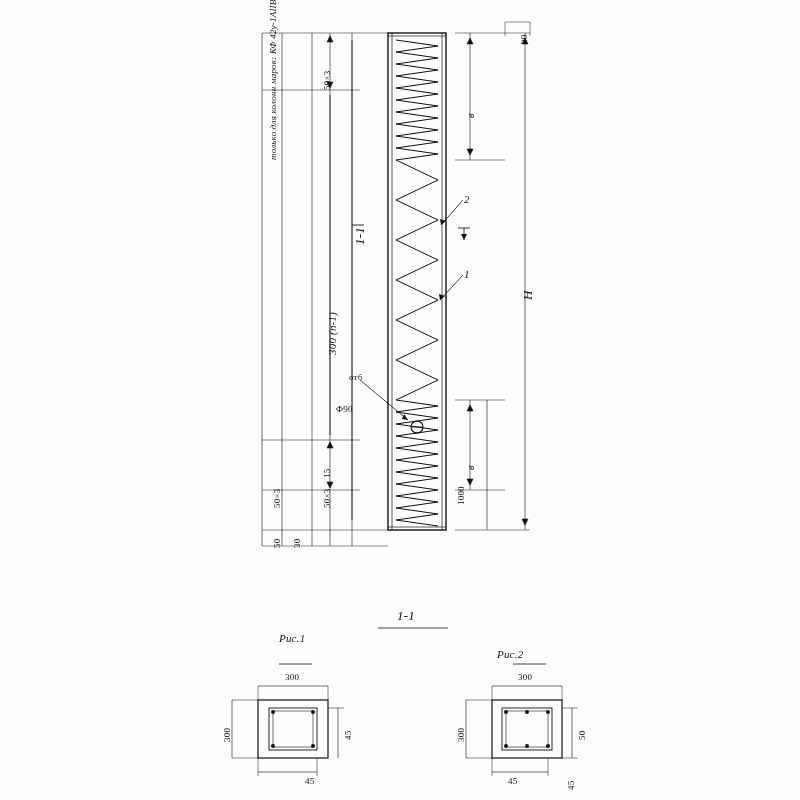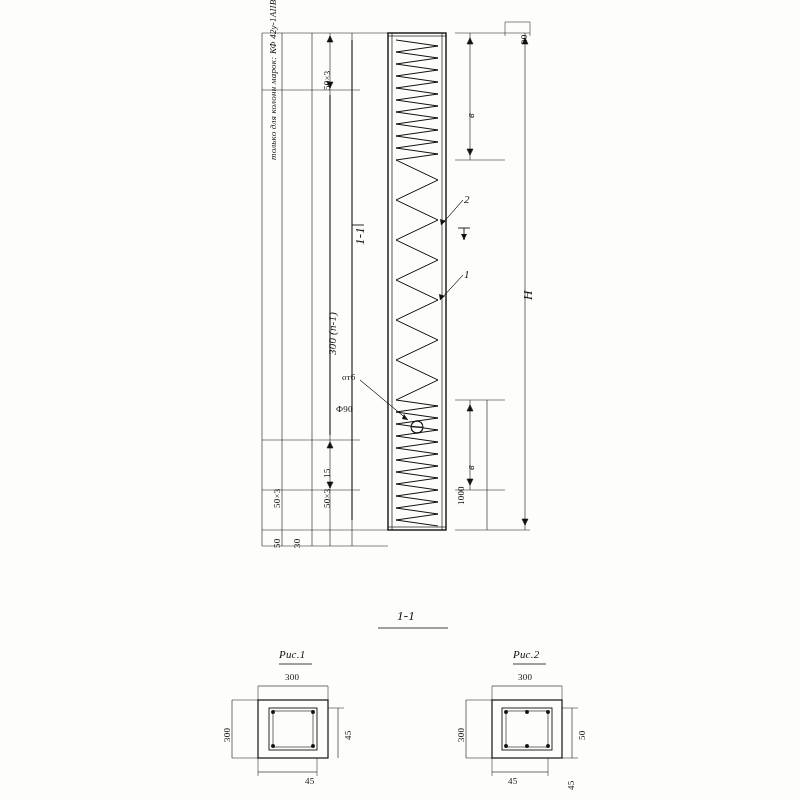--- a/index.html
+++ b/index.html
@@ -208,40 +208,40 @@
 
   <div class="lbl sm vert" style="left:272px; top:548px;">50</div>
   <div class="lbl sm vert" style="left:292px; top:548px;">30</div>
   <div class="lbl sm vert" style="left:272px; top:508px;">50×3</div>
   <div class="lbl sm vert" style="left:322px; top:508px;">50×3</div>
   <div class="lbl sm vert" style="left:322px; top:90px;">50×3</div>
   <div class="lbl sm vert" style="left:322px; top:478px;">15</div>
   <div class="lbl md vert ital" style="left:326px; top:355px;">300 (n-1)</div>
   <div class="lbl lg vert ital" style="left:352px; top:245px;">1-1</div>
 
-  <div class="lbl sm" style="left:342px; top:372px;">отб</div>
+  <div class="lbl sm" style="left:349px; top:372px;">отб</div>
   <div class="lbl sm" style="left:336px; top:404px;">Ф90</div>
 
   <div class="lbl md ital" style="left:464px; top:268px;">1</div>
   <div class="lbl md ital" style="left:464px; top:193px;">2</div>
 
   <div class="lbl sm vert" style="left:519px; top:44px;">30</div>
   <div class="lbl md vert ital" style="left:464px; top:118px;">в</div>
   <div class="lbl md vert ital" style="left:464px; top:470px;">в</div>
   <div class="lbl sm vert" style="left:456px; top:505px;">1000</div>
   <div class="lbl lg vert ital" style="left:520px; top:300px;">H</div>
 
   <div class="lbl lg ital" style="left:397px; top:608px;">1-1</div>
 
-  <div class="lbl md ital" style="left:279px; top:648px;">Рис.1</div>
+  <div class="lbl md ital" style="left:279px; top:632px;">Рис.1</div>
   <div class="lbl sm" style="left:285px; top:672px;">300</div>
   <div class="lbl sm vert" style="left:222px; top:742px;">300</div>
   <div class="lbl sm vert" style="left:343px; top:740px;">45</div>
   <div class="lbl sm" style="left:305px; top:776px;">45</div>
 
-  <div class="lbl md ital" style="left:513px; top:648px;">Рис.2</div>
+  <div class="lbl md ital" style="left:497px; top:648px;">Рис.2</div>
   <div class="lbl sm" style="left:518px; top:672px;">300</div>
   <div class="lbl sm vert" style="left:456px; top:742px;">300</div>
   <div class="lbl sm vert" style="left:577px; top:740px;">50</div>
   <div class="lbl sm" style="left:508px; top:776px;">45</div>
   <div class="lbl sm vert" style="left:566px; top:790px;">45</div>
 
 </div>
 
 </body></html>

